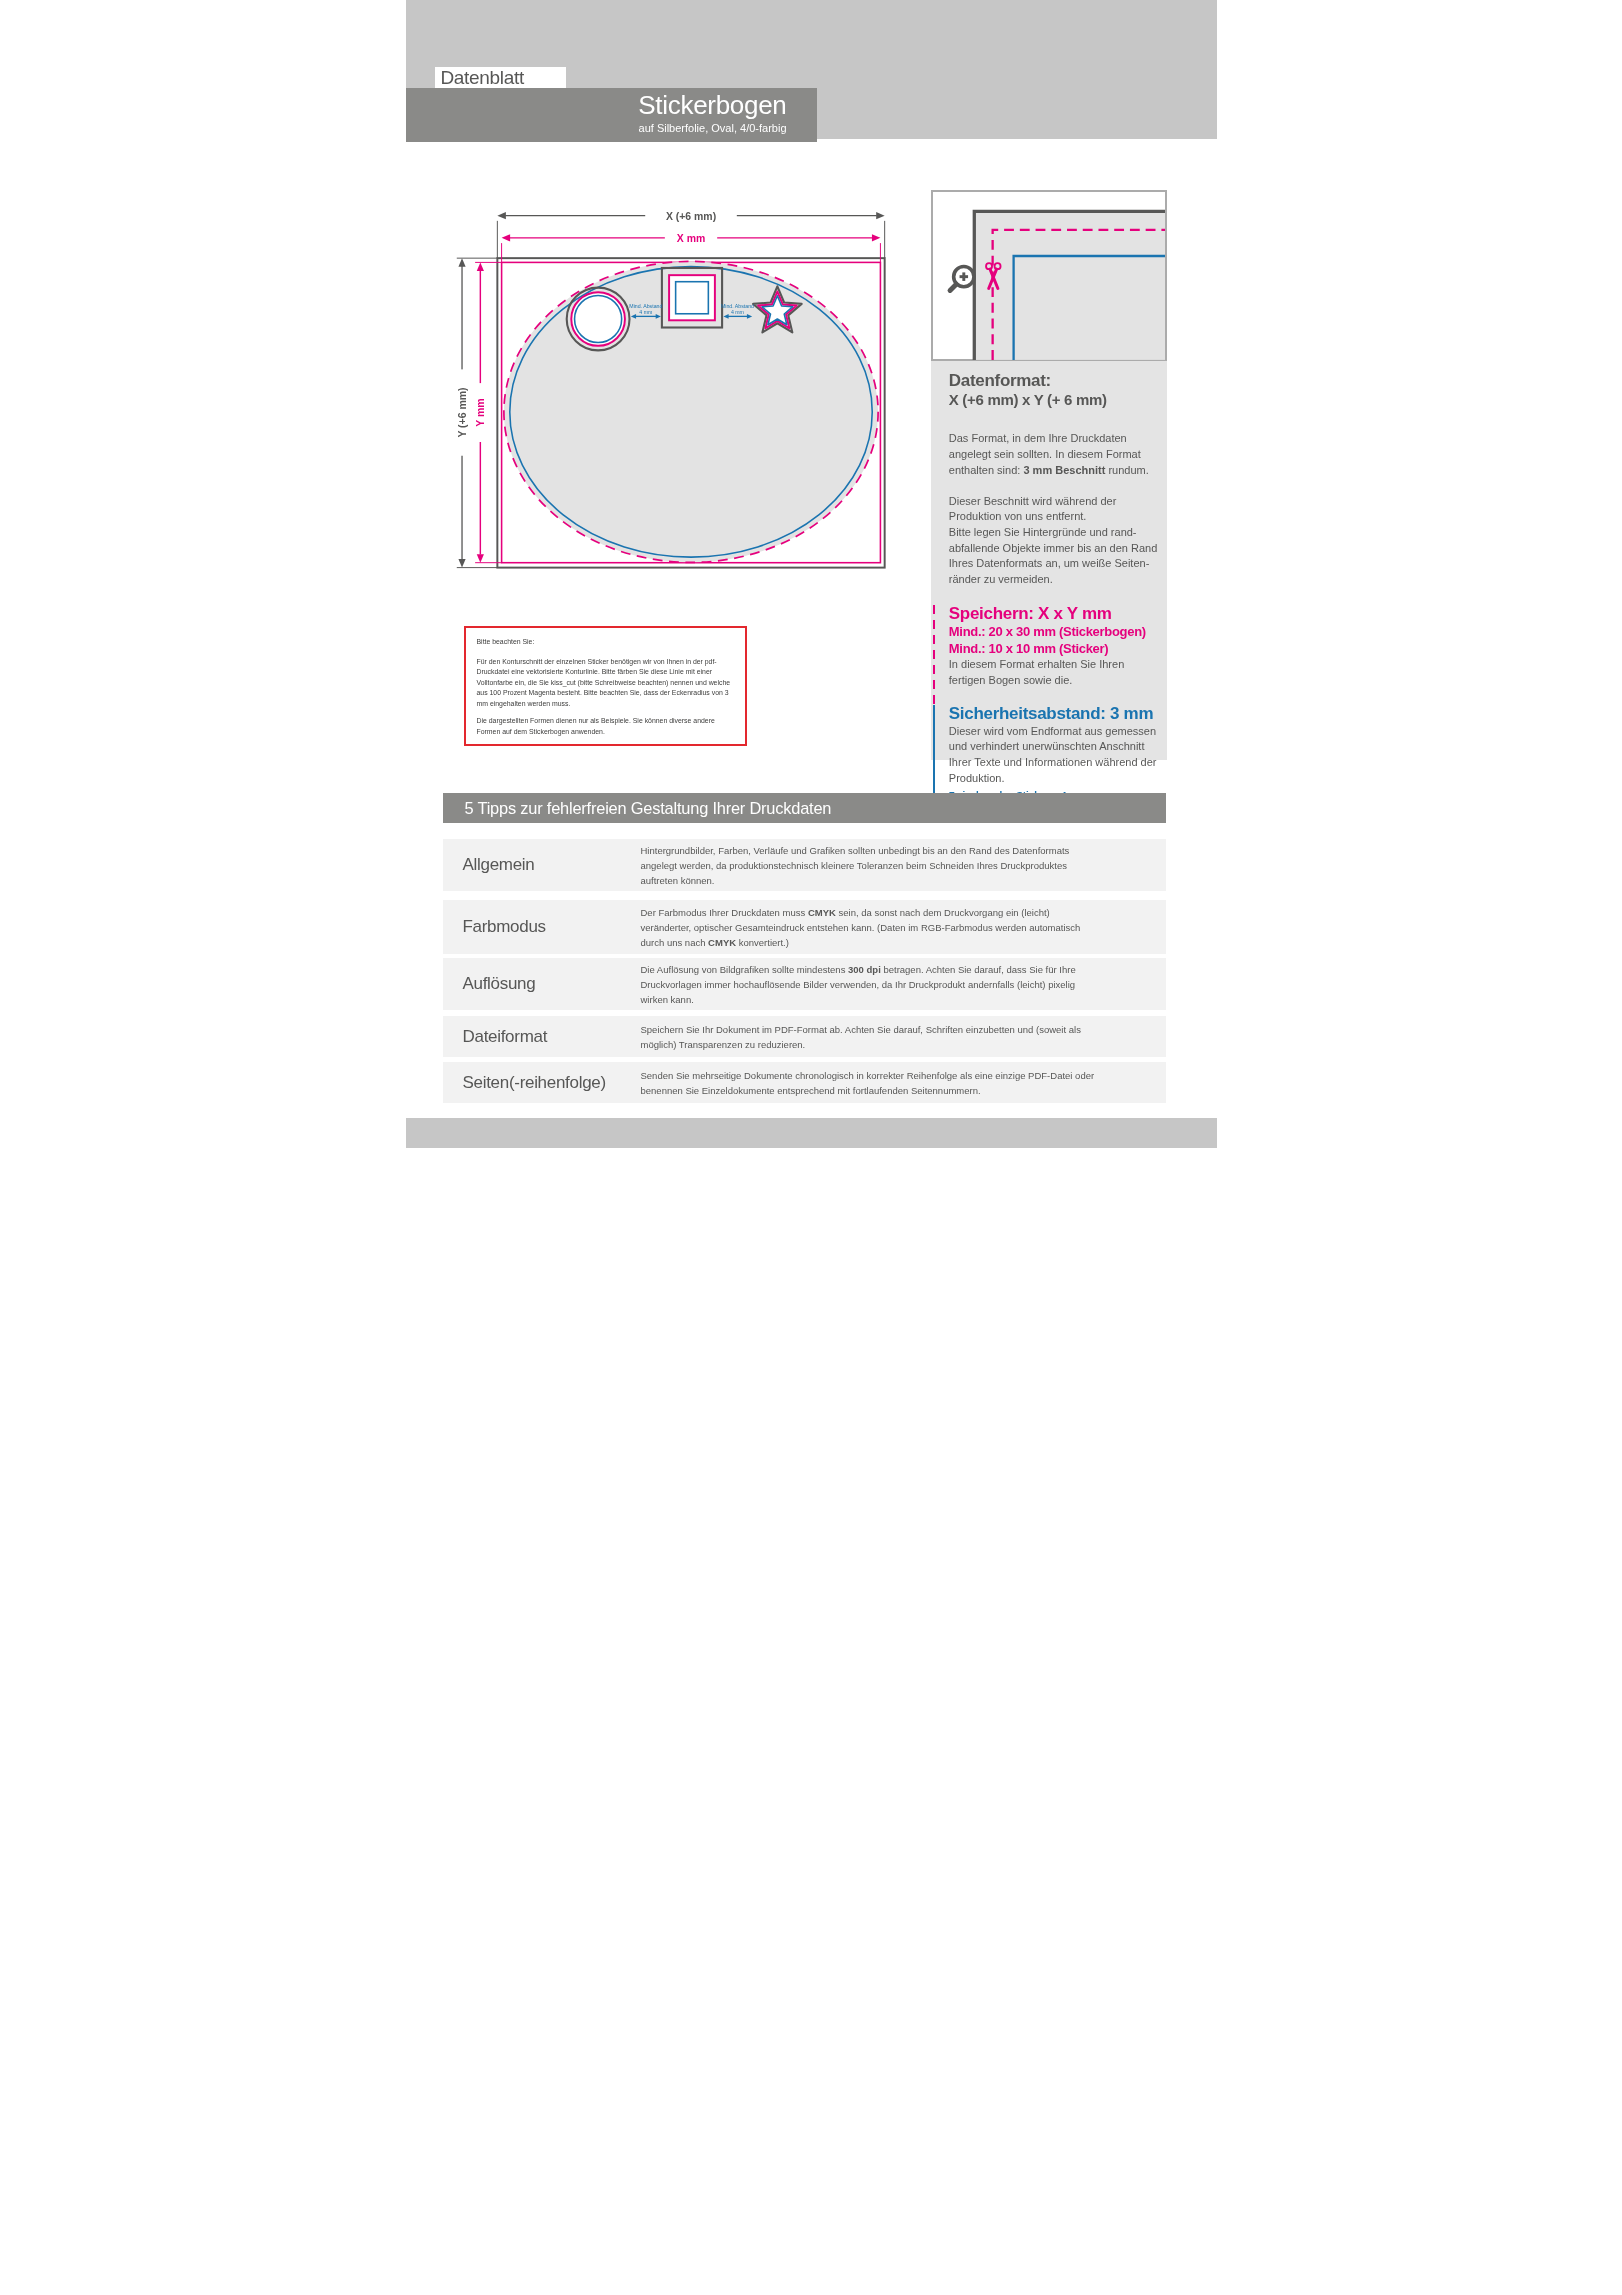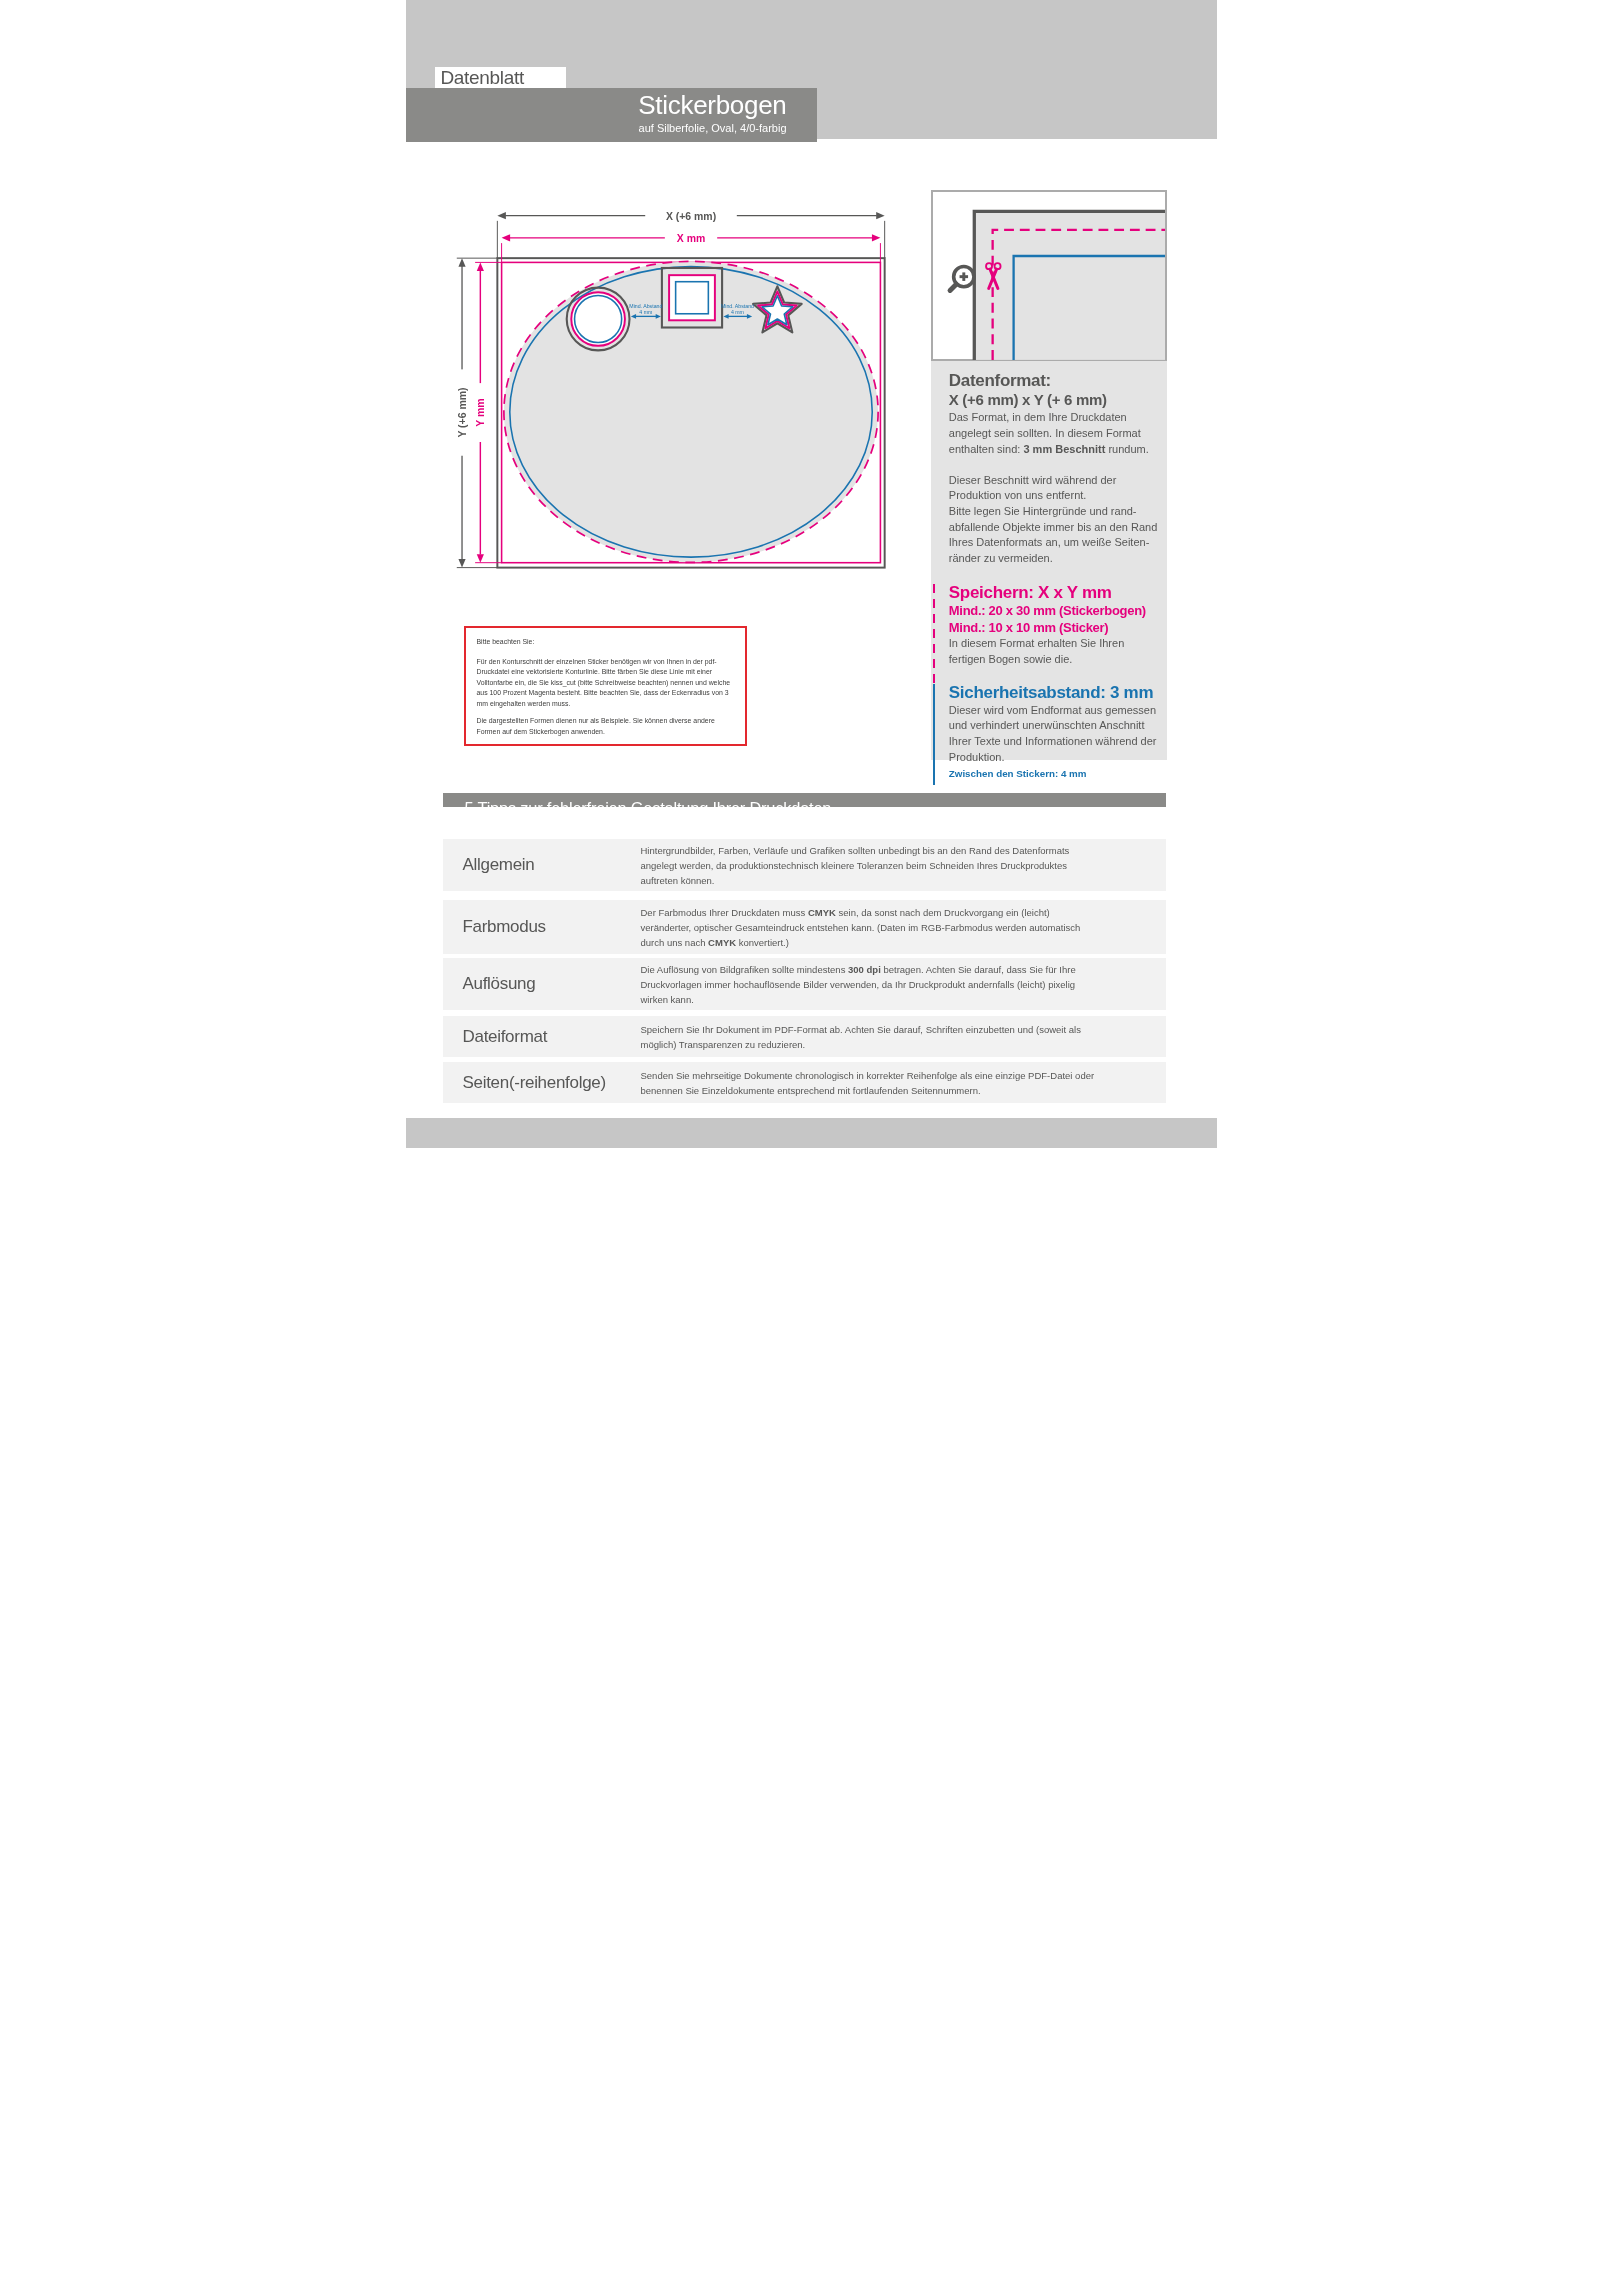--- a/index.html
+++ b/index.html
@@ -43,21 +43,21 @@
   .safety-note { font-size:9.8px; line-height:14.4px; font-weight:bold; color:#1a74b0; margin-top:1.3px; }
 
   
   .notice-box { left:58px; top:626px; width:283px; height:120px; border:2px solid #e3282e;
                 background:#fff; padding:8.5px 11px; font-size:6.9px; line-height:10.5px; color:#3c3c3b; }
   .notice-box .nb-title { margin-bottom:9.8px; }
   .notice-box p { margin:0; }
   .notice-box .p2 { margin-top:7.2px; }
 
   
-  .tips-bar { left:37px; top:793px; width:723px; height:14px; background:#8a8a88; color:#fff; }
+  .tips-bar { left:37px; top:793px; width:723px; height:30px; background:#8a8a88; color:#fff; }
   .tips-bar span { display:block; padding-left:22px; font-size:16.4px; line-height:30px; letter-spacing:-0.2px; }
   .tips-row { position:absolute; left:37px; width:723px; background:#f2f2f2; display:flex; align-items:center; }
   .tips-row .row-label { width:198px; padding-left:20px; font-size:17px; letter-spacing:-0.3px; color:#575756; flex:none; }
   .tips-row .row-text { width:461px; font-size:9.5px; line-height:1.58; color:#575756; }
   .row1 { top:839px; height:52px; }
   .row2 { top:900px; height:54px; }
   .row3 { top:958px; height:52px; }
   .row4 { top:1016px; height:41px; }
   .row5 { top:1062px; height:41px; }
 
@@ -190,21 +190,21 @@
         <circle cx="98.5" cy="113" r="4.6" fill="none" stroke="#e5007d" stroke-width="2.8"></circle>
         <line x1="87" y1="117.5" x2="99" y2="147" stroke="#e5007d" stroke-width="4.6" stroke-linecap="round"></line>
         <line x1="97" y1="117.5" x2="85" y2="147" stroke="#e5007d" stroke-width="4.6" stroke-linecap="round"></line>
       </g>
     </svg>
   </div>
 
   <div class="abs info-panel">
     <h3>Datenformat:</h3>
     <h4>X (+6 mm) x Y (+ 6 mm)</h4>
-    <p style="margin-top:1px"><span>Das Format, in dem Ihre Druckdaten angelegt sein sollten. In diesem Format enthalten sind: </span><span style="font-weight: bold;">3 mm Beschnitt</span><span> rundum.</span></p>
+    <p style="margin-top:22px"><span>Das Format, in dem Ihre Druckdaten angelegt sein sollten. In diesem Format enthalten sind: </span><span style="font-weight: bold;">3 mm Beschnitt</span><span> rundum.</span></p>
     <p class="gap">Dieser Beschnitt wird während der Produktion von uns entfernt.</p>
     <p>Bitte legen Sie Hintergründe und rand-abfallende Objekte immer bis an den Rand Ihres Datenformats an, um weiße Seiten-ränder zu vermeiden.</p>
 
     <div class="block">
       <div class="side-line magenta-dash"></div>
       <h3 class="mag">Speichern: X x Y mm</h3>
       <div class="min-line">Mind.: 20 x 30 mm (Stickerbogen)</div>
       <div class="min-line">Mind.: 10 x 10 mm (Sticker)</div>
       <p>In diesem Format erhalten Sie Ihren fertigen Bogen sowie die.</p>
     </div>

